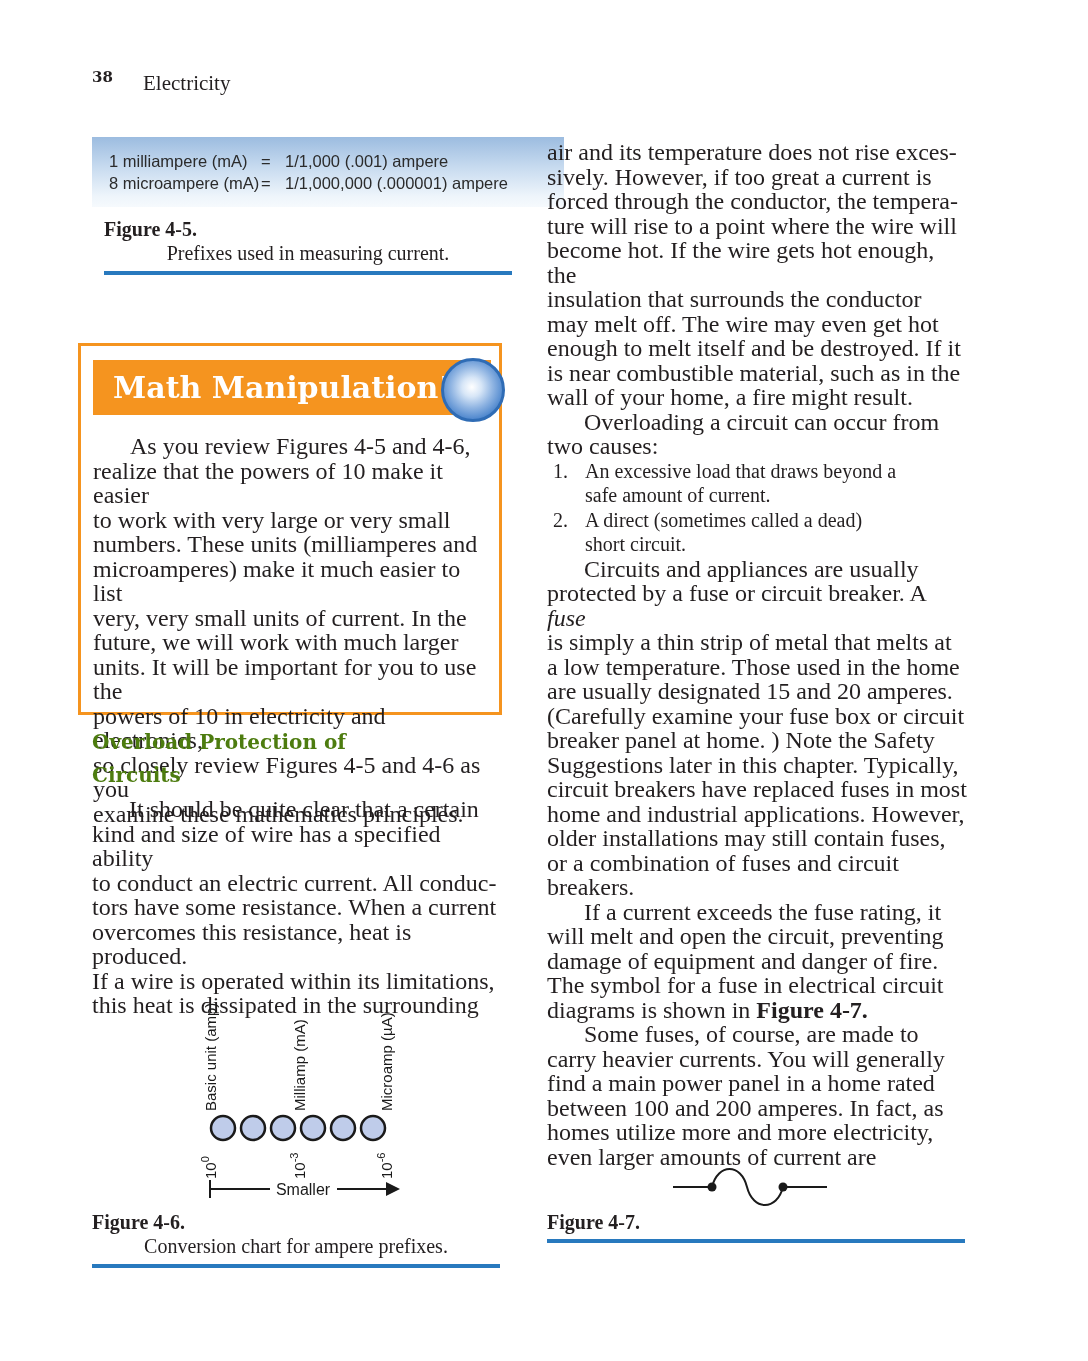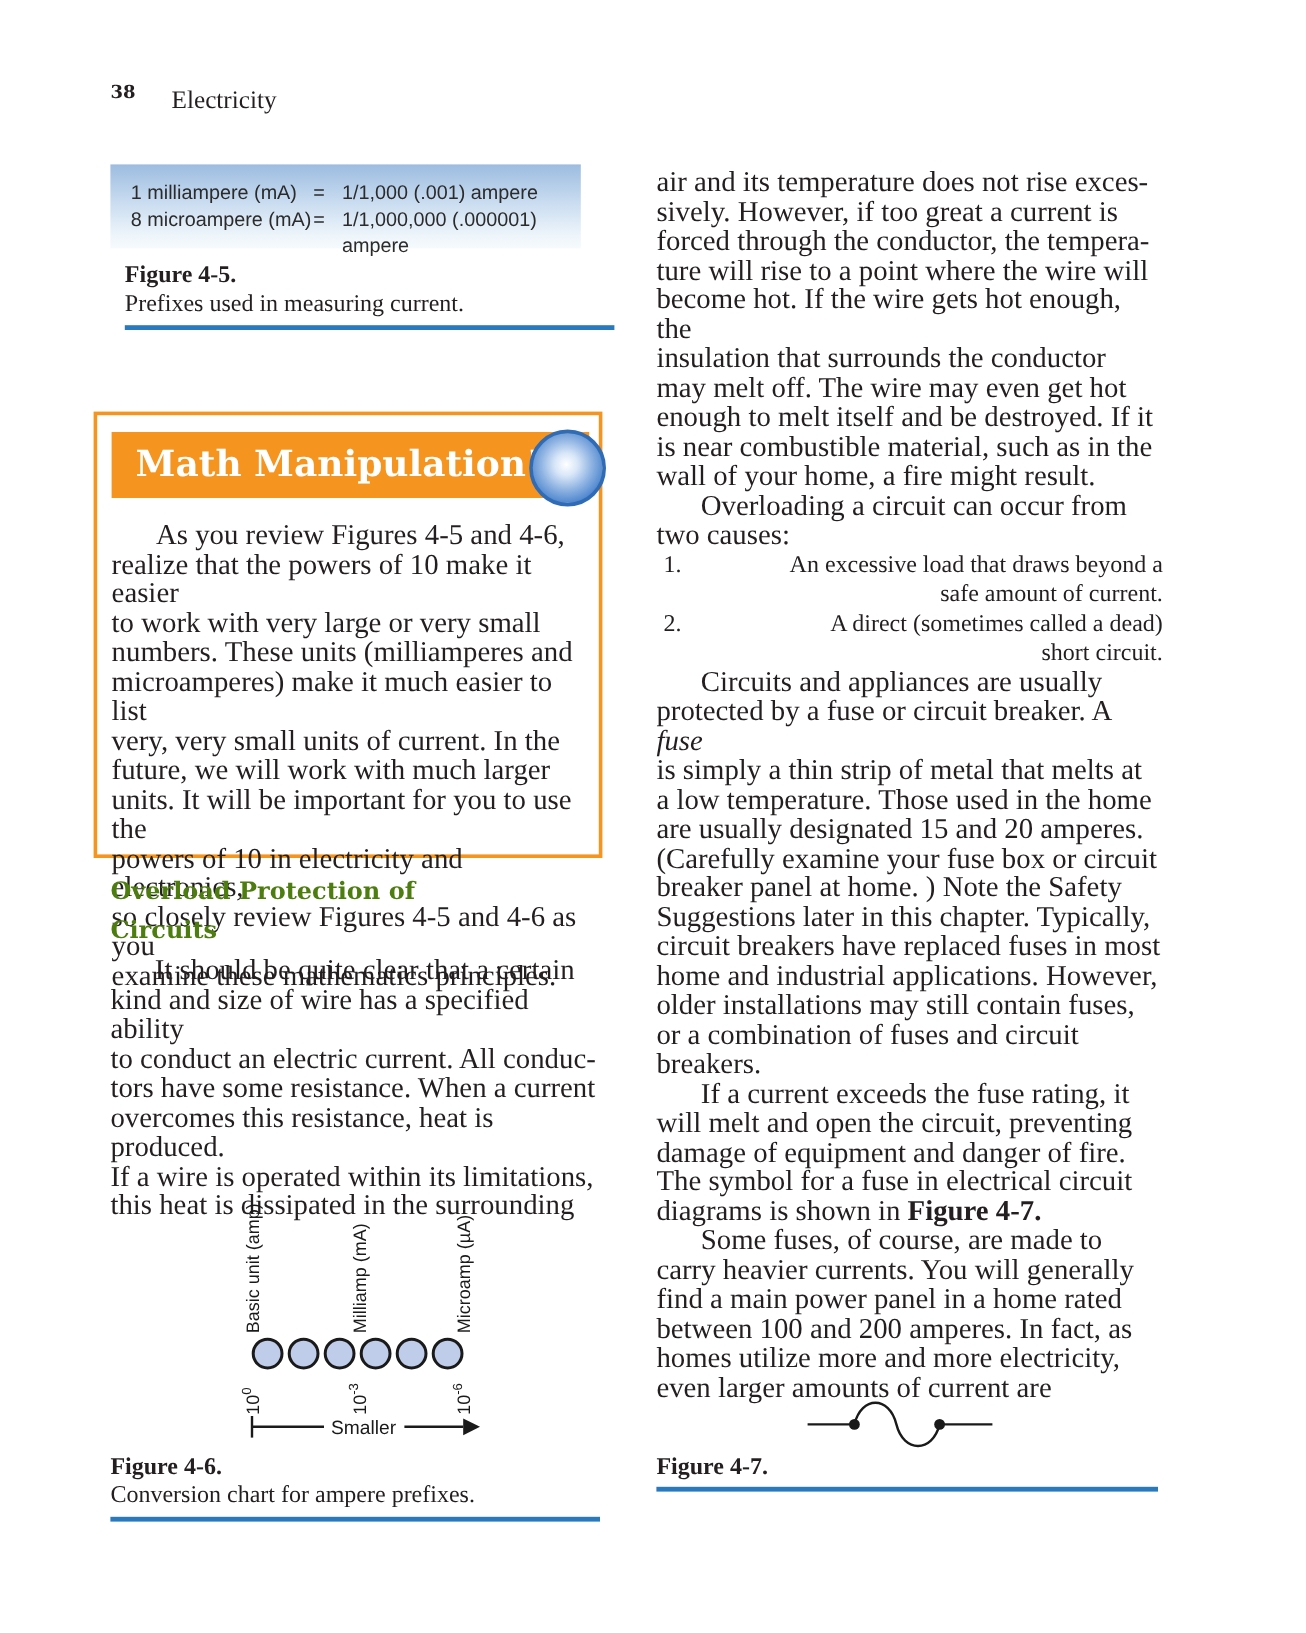--- a/index.html
+++ b/index.html
@@ -5,52 +5,52 @@
   html,body{margin:0;padding:0;background:#ffffff;}
   #page{position:relative;width:1088px;height:1361px;background:#ffffff;overflow:hidden;
         font-family:"Liberation Serif",serif;color:#231f20;}
   .abs{position:absolute;}
 
   
   #hdr-num{left:92px;top:68px;font-family:"DejaVu Serif",serif;font-weight:bold;font-size:15px;}
   #hdr-chapter{left:143px;top:71px;font-size:21px;}
 
   
-  #f45-box{left:92px;top:137px;width:392px;height:70px;
+  #f45-box{left:92px;top:137px;width:472px;height:70px;
            background:linear-gradient(to bottom,#9cbce0 0%,#c9dcf0 45%,#eef5fb 85%,#f6fafd 100%);}
   .f45-row{display:grid;grid-template-columns:152px 24px auto;
            font-family:"Liberation Sans",sans-serif;font-size:16.5px;color:#2b2b2b;
            padding-left:17px;line-height:22px;}
   #f45-rows{padding-top:13px;}
 
   
   .caption{width:100%;}
   .cap-title{font-weight:bold;font-size:20px;line-height:24px;}
-  .cap-text{font-size:20px;line-height:25px;}
+  .cap-text{font-size:20px;line-height:25px;text-align:center;}
   .cap-rule{height:4px;background:#2879be;margin-top:5px;}
   #f45-cap{left:104px;top:217px;width:408px;}
   #f46-cap{left:92px;top:1210px;width:408px;}
   #f47-cap{left:547px;top:1210px;width:418px;}
 
   
   #math-box{left:78px;top:343px;width:424px;height:372px;border:3px solid #f5941f;box-sizing:border-box;background:#fff;}
   #math-bar{position:absolute;left:12px;top:14px;width:398px;height:55px;background:#f5941f;}
   #math-title{font-family:"DejaVu Serif",serif;font-weight:bold;font-size:30px;color:#ffffff;
               line-height:55px;padding-left:20px;white-space:nowrap;}
   #math-sphere{position:absolute;left:360px;top:12px;width:64px;height:64px;border-radius:50%;
                background:radial-gradient(circle at 48% 45%,#ffffff 0%,#d7e6f7 22%,#8fb4e2 48%,#4a84cc 75%,#3670bd 100%);
                border:3px solid #2f6cb5;box-sizing:border-box;}
   #math-body{position:absolute;left:12px;top:88px;width:398px;}
 
   
   .para{font-size:24px;line-height:24.5px;}
   .indent-first{text-indent:37px;}
   .li{display:flex;font-size:20px;line-height:24.5px;}
   .li .num{width:38px;padding-left:6px;box-sizing:border-box;flex:none;}
-  .li .li-text{flex:1;text-align:right;}
+  .li .li-text{flex:1;}
 
   
   #ov-heading{left:92px;top:726px;font-family:"DejaVu Serif",serif;font-weight:bold;
               font-size:20px;line-height:33px;color:#4d7c0f;}
   #ov-body{left:92px;top:797px;width:412px;}
 
   
   #rcol{left:547px;top:140px;width:422px;}
 
   

